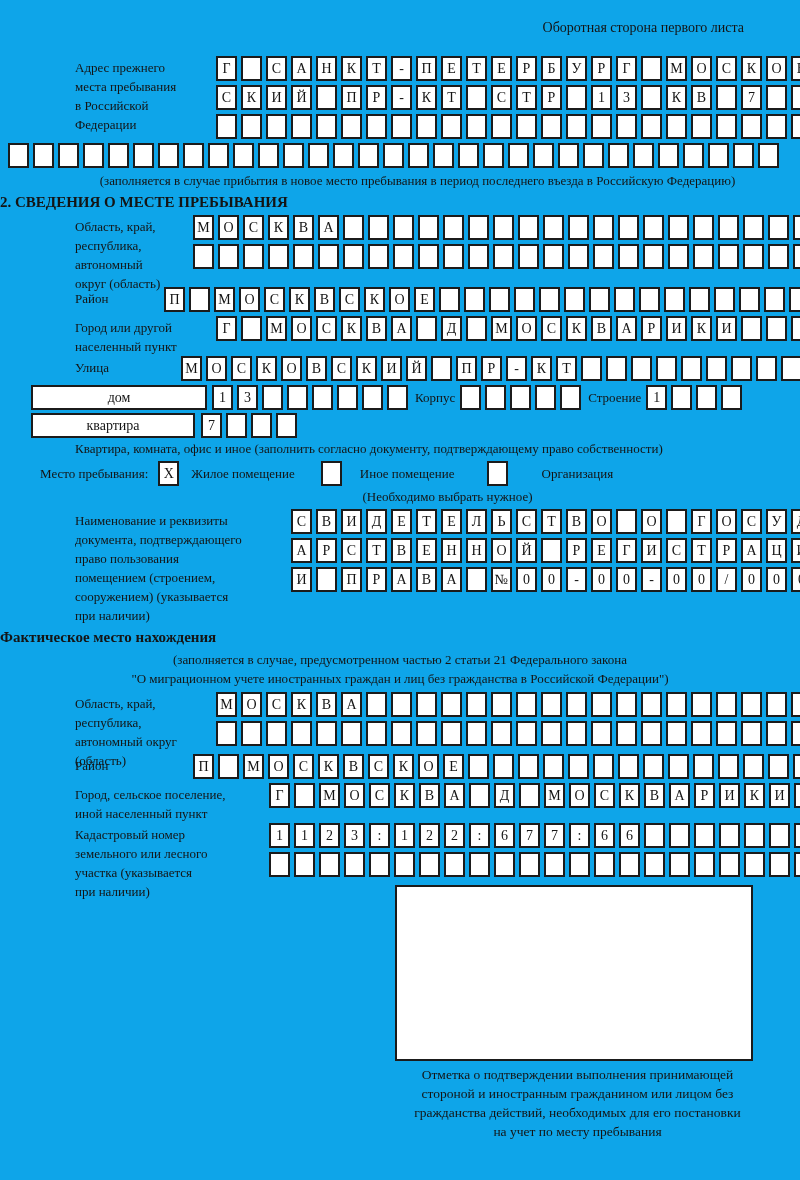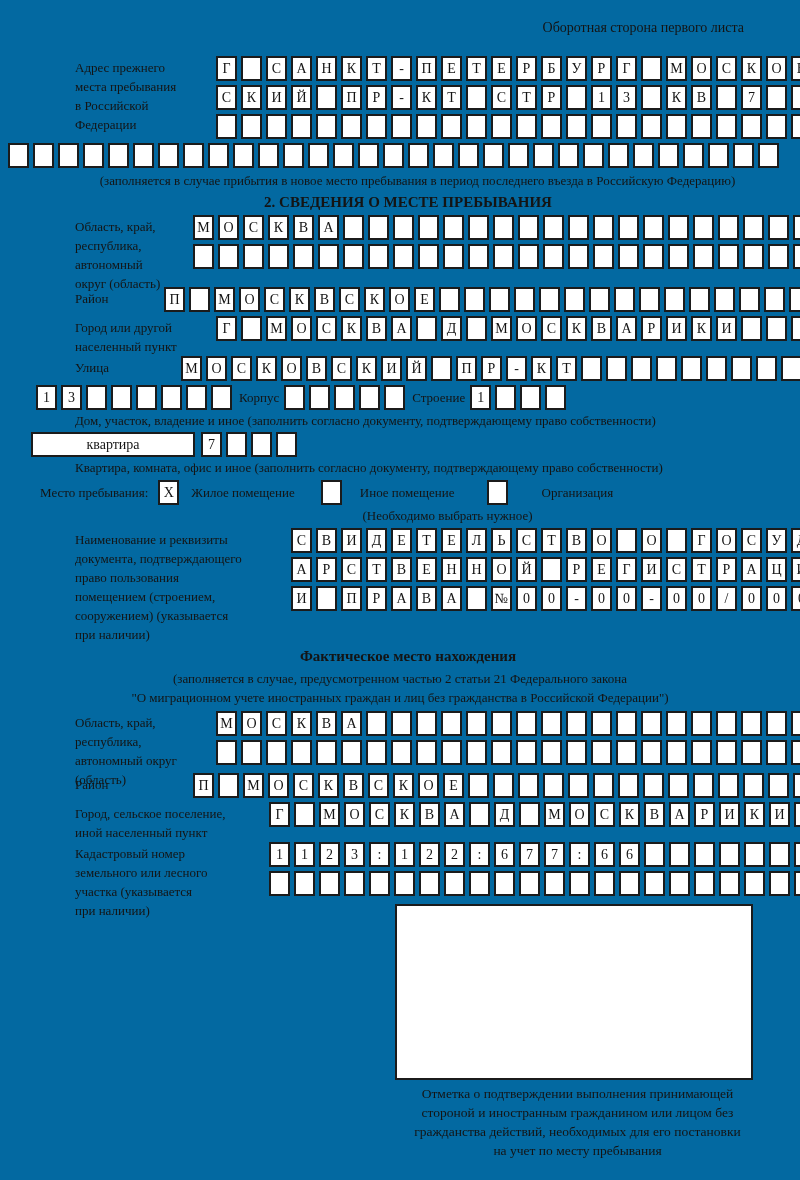--- a/index.html
+++ b/index.html
@@ -1,32 +1,32 @@
 <!DOCTYPE html>
 <html><head>
 <meta charset="utf-8">
 <style>
   * { box-sizing: border-box; }
   html,body { margin:0; padding:0; background:#ddd; }
   .sheet {
-    width:800px; height:1180px; background:#0369a1; position:relative; overflow:hidden;
+    width:800px; height:1180px; background:#0ea5e9; position:relative; overflow:hidden;
     font-family:"Liberation Serif","DejaVu Serif",serif; color:#141414;
   }
   .hdr { text-align:right; padding:20px 56px 0 0; font-size:14px; }
   .cellrow { display:flex; height:25px; margin-bottom:4px; }
   .cell {
     flex:0 0 auto; width:21px; height:25px; border:2px solid #1b1b1b; margin-right:4px;
     display:flex; align-items:center; justify-content:center;
     font-size:14px; line-height:1; background:#fff;
   }
   .fb { position:relative;padding-left:36px; }
   .flabel { position:absolute; top:2px; font-size:13px; line-height:19px; white-space:nowrap; }
   .note { font-size:13px; line-height:17px; }
   .center { text-align:center;margin-left:35px; }
-  .sec-title { text-align:center; font-weight:bold; font-size:15px; line-height:20px; margin:3px 0;padding-left:16px; }
+  .sec-title { font-weight:bold; font-size:15px; line-height:20px; margin:3px 0; }
   .widebox {
     flex:0 0 auto; border:2px solid #1b1b1b; height:25px; background:#fff;
     display:flex; align-items:center; justify-content:center; font-size:14px;
   }
   .inline-label { font-size:13px; white-space:nowrap; }
   .hrow { display:flex; align-items:center; height:25px; }
   .fnotes { font-size:13px; line-height:19px; text-align:center; margin-top:3px; }
   .stamp-box { border:2px solid #1b1b1b; width:358px; height:176px; margin:2px 0 0 395px; background:#fff; }
   .caption { margin:4px 0 0 370px; width:415px; text-align:center; font-size:13.5px; line-height:19px; }
 </style>
@@ -313,20 +313,21 @@
         <span class="cell"></span>
         <span class="cell"></span>
         <span class="cell"></span>
         <span class="cell"></span>
         <span class="cell"></span>
         <span class="cell"></span>
       </div>
   </div>
 
   <div class="hrow" style="margin-left:31px; margin-top:2px;">
+    <div class="widebox" style="width:176px;">дом</div>
     <div class="cellrow" style="margin:0 0 0 5px;">
         <span class="cell">1</span>
         <span class="cell">3</span>
         <span class="cell"></span>
         <span class="cell"></span>
         <span class="cell"></span>
         <span class="cell"></span>
         <span class="cell"></span>
         <span class="cell"></span>
       </div>
@@ -339,21 +340,20 @@
         <span class="cell"></span>
       </div>
     <span class="inline-label" style="margin:0 5px 0 3px;">Строение</span>
     <div class="cellrow" style="margin:0;">
         <span class="cell">1</span>
         <span class="cell"></span>
         <span class="cell"></span>
         <span class="cell"></span>
       </div>
   </div>
-  <div class="note" style="margin:2px 0 0 75px;">Дом, участок, владение и иное (заполнить согласно документу, подтверждающему право собственности)</div>
 
   <div class="hrow" style="margin-left:31px; margin-top:3px;">
     <div class="widebox" style="width:164px;">квартира</div>
     <div class="cellrow" style="margin:0 0 0 6px;">
         <span class="cell">7</span>
         <span class="cell"></span>
         <span class="cell"></span>
         <span class="cell"></span>
       </div>
   </div>

